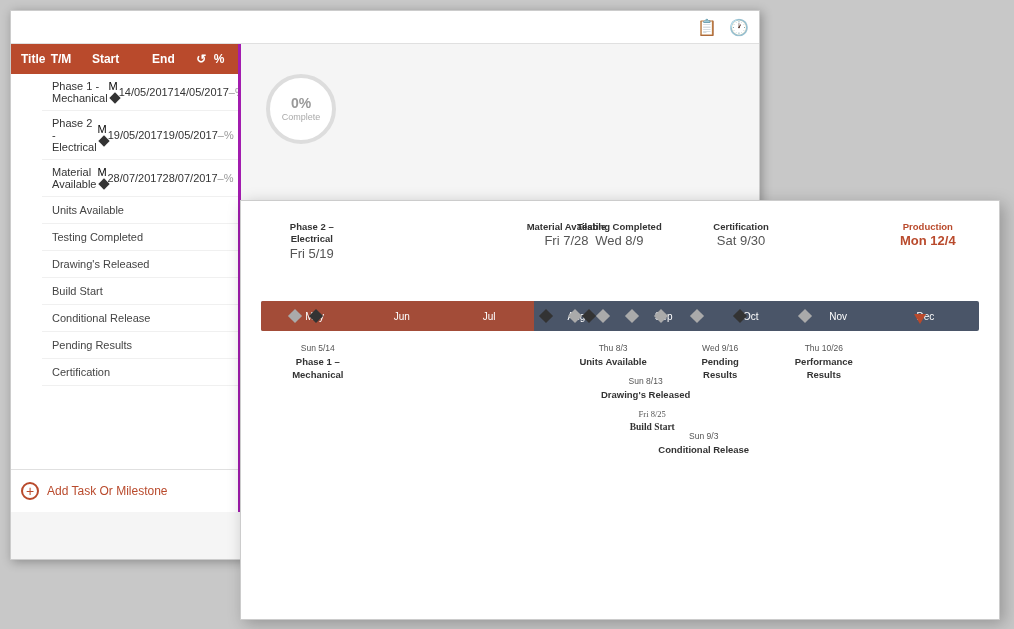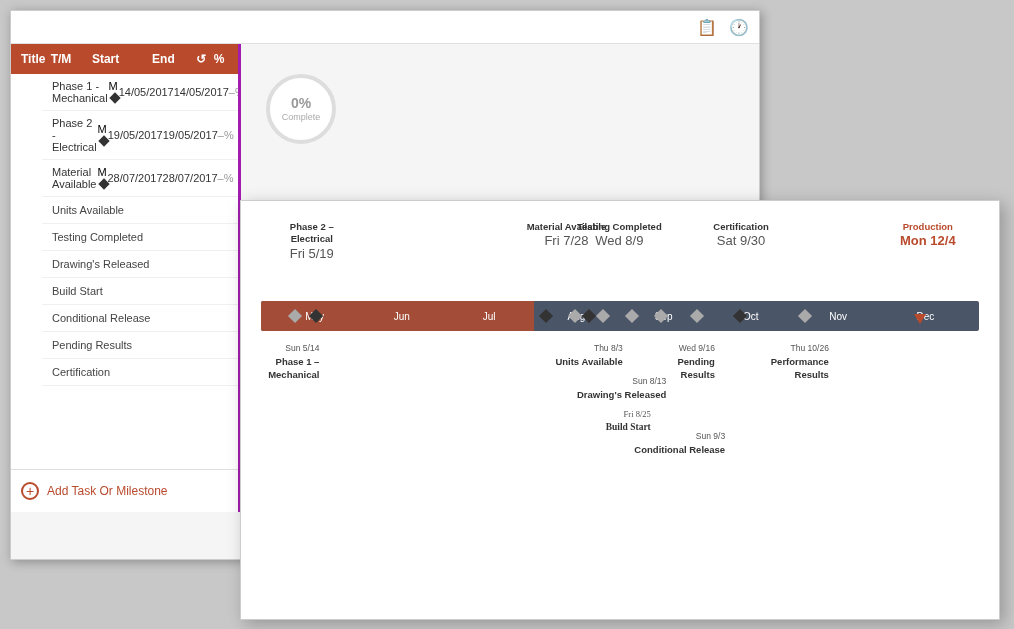--- a/index.html
+++ b/index.html
@@ -306,24 +306,25 @@
     .diamond-gray { background: #aaa; }
 
     
     .milestones-below {
       position: relative;
       height: 130px;
     }
 
     .milestone-below {
       position: absolute;
-      text-align: right;
+      text-align: center;
       font-size: 9px;
       color: #333;
       line-height: 1.4;
+      margin-left: 24px;
     }
 
     .milestone-below .m-title { font-weight: 600; font-size: 9.5px; }
     .milestone-below .m-date { color: #555; font-size: 8.5px; }
   </style>
 </head>
 <body>
 
 <div class="app-window">
 

